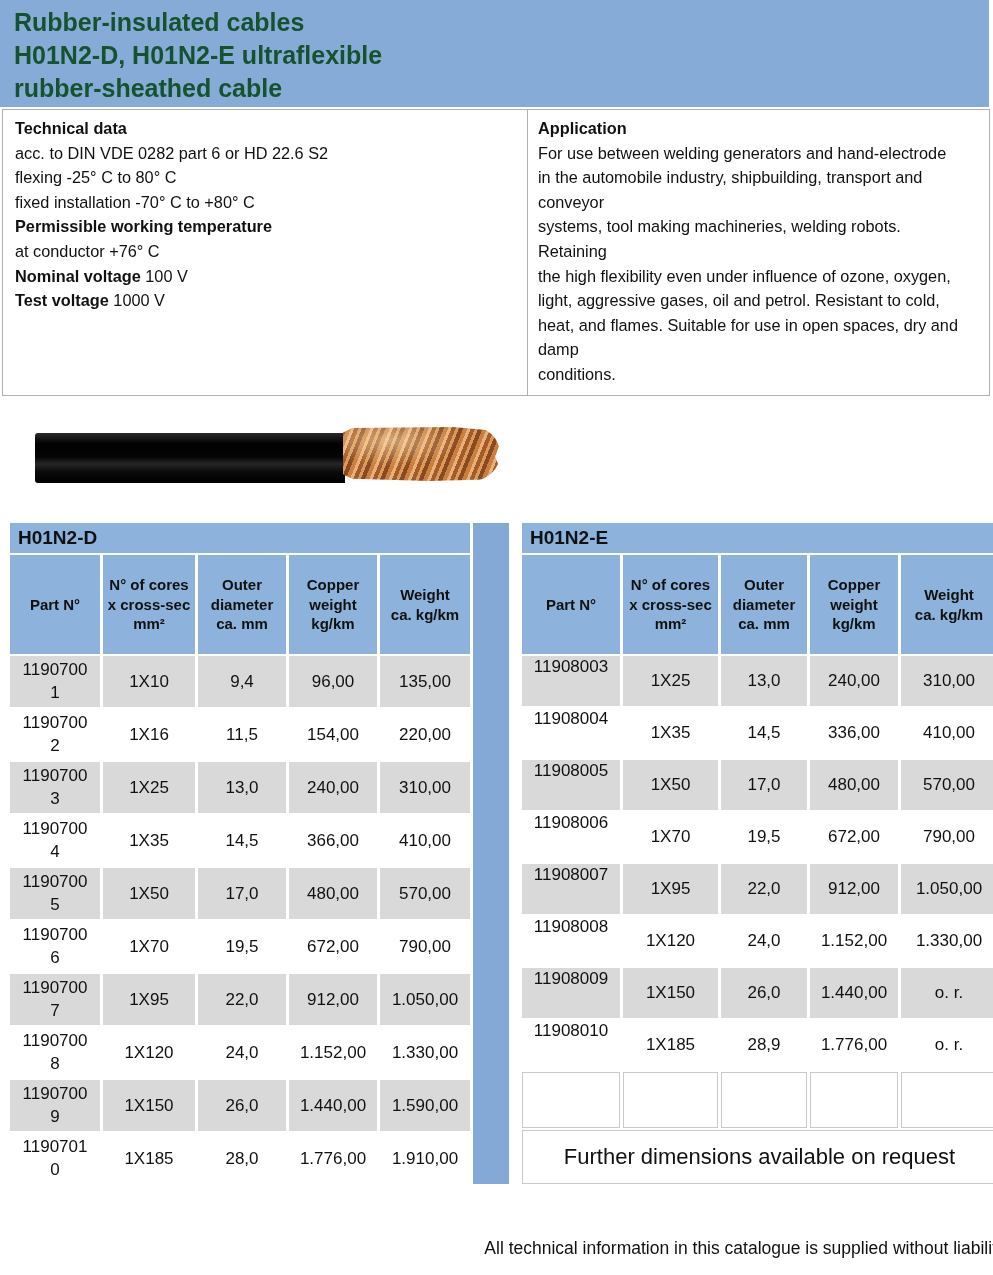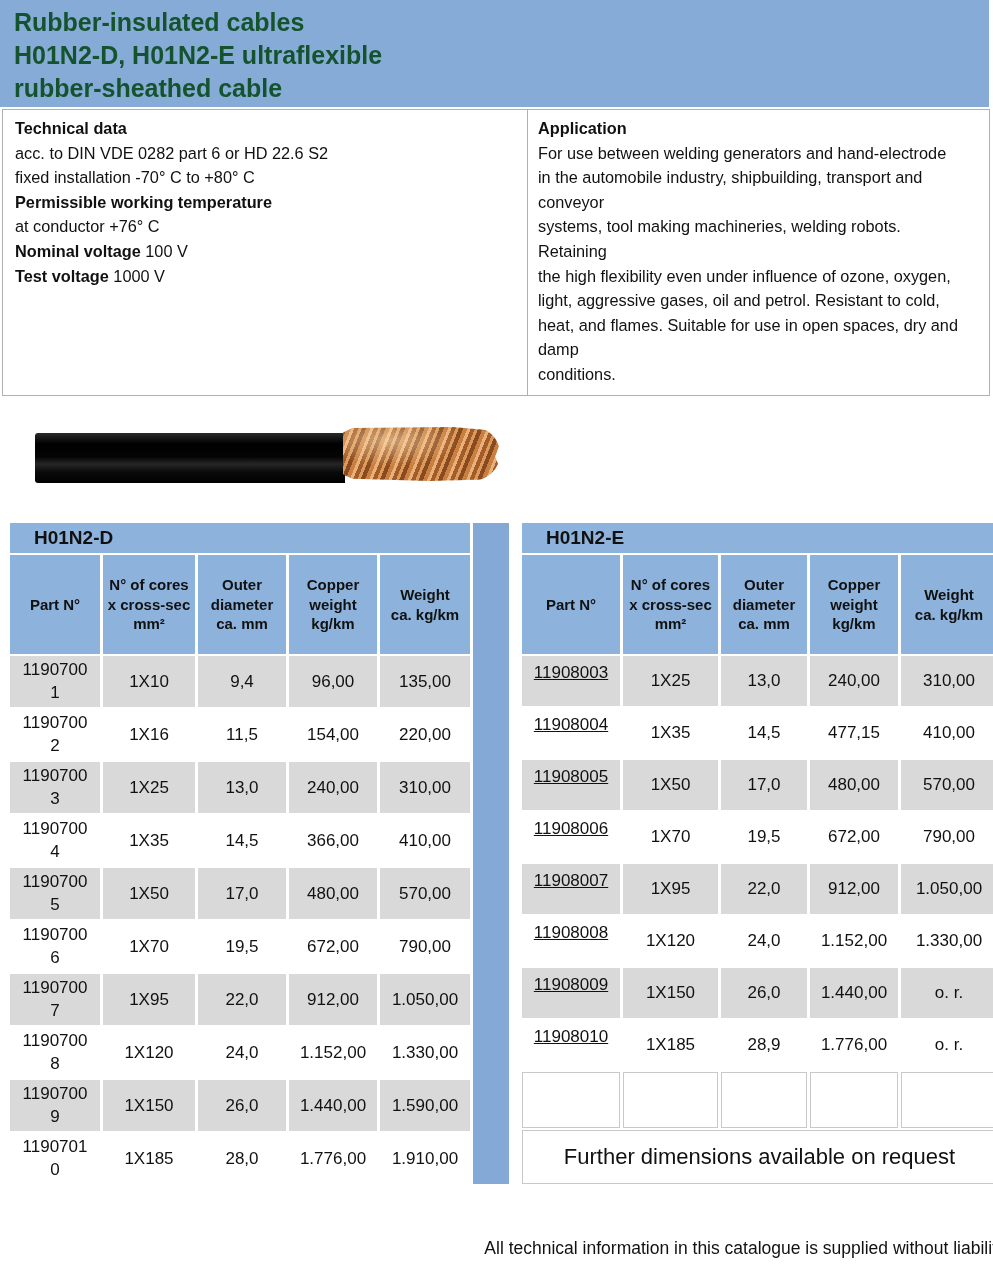--- a/index.html
+++ b/index.html
@@ -57,34 +57,34 @@
   
   .tables{position:absolute;left:10px;top:523px;display:flex;align-items:stretch;}
   .tbl{display:grid;gap:2px 3px;background:transparent;}
   .tbl-left{grid-template-columns:90px 92px 88px 88px 90px;grid-template-rows:30px 99px repeat(10,51px);}
   .tbl-right{grid-template-columns:98px 95px 86px 88px 96px;grid-template-rows:30px 99px repeat(8,50px) 56px 54px;}
   .strip{width:36px;margin-left:3px;background:var(--strip-blue);}
   .tbl-right{margin-left:13px;}
   .t-title{
     grid-column:1 / -1;background:var(--header-blue);
     font-weight:bold;font-size:19px;display:flex;align-items:center;
-    padding-left:24px;
+    padding-left:8px;
   }
   .t-head{
     background:var(--header-blue);font-weight:bold;font-size:15px;line-height:1.3;
     display:flex;align-items:center;justify-content:center;text-align:center;
     white-space:pre-line;
   }
   .t-cell{
     font-size:17px;display:flex;align-items:center;justify-content:center;
     text-align:center;background:var(--row-white);
   }
   .t-cell.g{background:var(--row-gray);}
   .t-cell.part{padding:0 10px;word-break:break-all;line-height:1.35;box-sizing:border-box;text-align:center;}
-  .t-cell.pt{align-items:flex-start;padding-top:6px;text-decoration:underline;}
+  .t-cell.pt{align-items:flex-start;padding-top:0;}
   .t-empty{background:var(--row-white);border:1px solid var(--cell-line);box-sizing:border-box;}
   .t-note{
     grid-column:1 / -1;background:var(--row-white);
     border:1px solid var(--cell-line);box-sizing:border-box;
     font-weight:normal;font-size:22px;
     display:flex;align-items:center;justify-content:center;
   }
   
   .footer{
     position:absolute;right:-4px;top:1238px;font-size:17.5px;white-space:nowrap;
@@ -96,20 +96,21 @@
 <div class="banner">
   <div class="bline">Rubber-insulated cables</div>
   <div class="bline">H01N2-D, H01N2-E ultraflexible</div>
   <div class="bline">rubber-sheathed cable</div>
 </div>
 
 <div class="info-box">
   <div class="info-col tech">
       <div class="txt-line"><span class="b">Technical data</span></div>
       <div class="txt-line"><span>acc. to DIN VDE 0282 part 6 or HD 22.6 S2</span></div>
+      <div class="txt-line"><span>flexing -25° C to 80° C</span></div>
       <div class="txt-line"><span>fixed installation -70° C to +80° C</span></div>
       <div class="txt-line"><span class="b">Permissible working temperature</span></div>
       <div class="txt-line"><span>at conductor +76° C</span></div>
       <div class="txt-line"><span class="b">Nominal voltage</span><span> 100 V</span></div>
       <div class="txt-line"><span class="b">Test voltage</span><span> 1000 V</span></div>
     </div>
   <div class="info-col app">
       <div class="txt-line"><span class="b">Application</span></div>
       <div class="txt-line"><span>For use between welding generators and hand-electrode</span></div>
       <div class="txt-line"><span>in the automobile industry, shipbuilding, transport and</span></div>
@@ -211,21 +212,21 @@
       <div class="t-head">Weight
 ca. kg/km</div>
       <div class="t-cell g part pt">11908003</div>
       <div class="t-cell g">1X25</div>
       <div class="t-cell g">13,0</div>
       <div class="t-cell g">240,00</div>
       <div class="t-cell g">310,00</div>
       <div class="t-cell part pt">11908004</div>
       <div class="t-cell">1X35</div>
       <div class="t-cell">14,5</div>
-      <div class="t-cell">477,15</div>
+      <div class="t-cell">336,00</div>
       <div class="t-cell">410,00</div>
       <div class="t-cell g part pt">11908005</div>
       <div class="t-cell g">1X50</div>
       <div class="t-cell g">17,0</div>
       <div class="t-cell g">480,00</div>
       <div class="t-cell g">570,00</div>
       <div class="t-cell part pt">11908006</div>
       <div class="t-cell">1X70</div>
       <div class="t-cell">19,5</div>
       <div class="t-cell">672,00</div>

